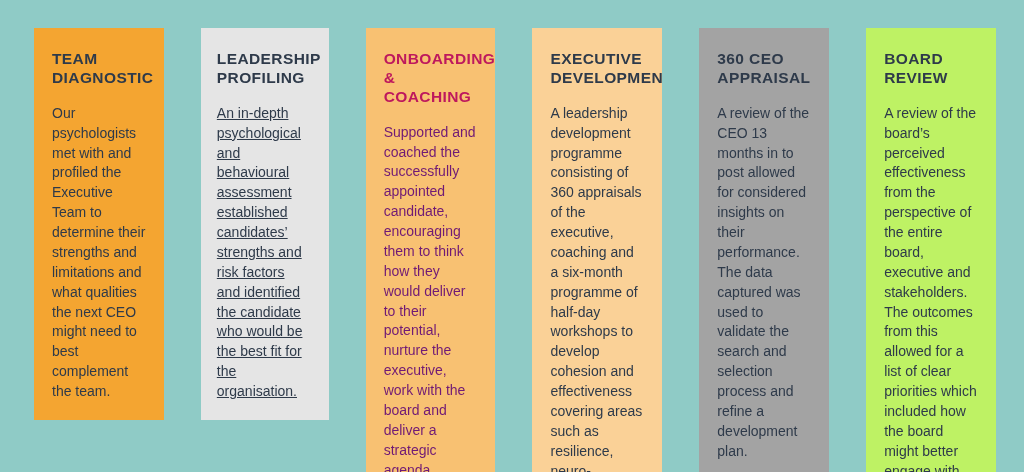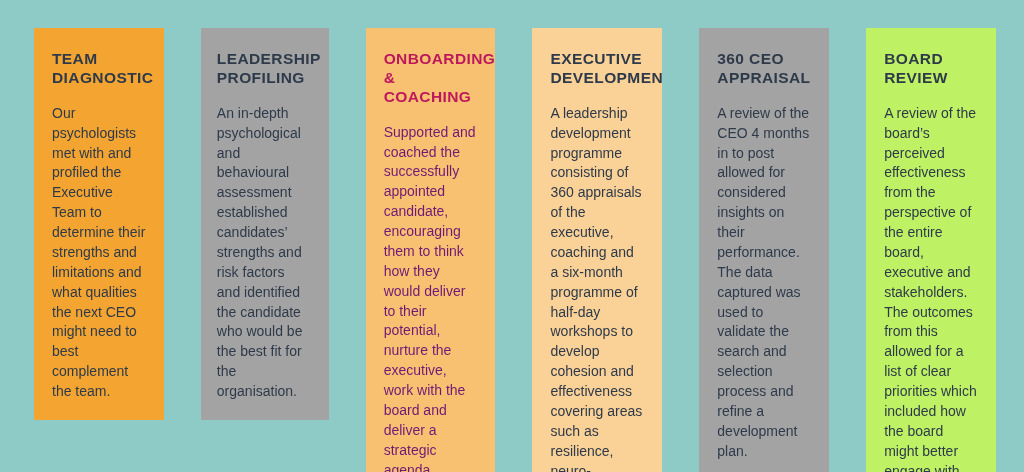--- a/index.html
+++ b/index.html
@@ -51,38 +51,38 @@
 </head>
 <body style="background: rgb(143, 203, 198);">
 
 <div class="board">
 
   <div class="card" style="background: rgb(244, 165, 49);">
     <h2 class="card-title" style="color: rgb(46, 58, 74);">TEAM DIAGNOSTIC</h2>
     <p class="card-body" style="color: rgb(46, 58, 74);">Our psychologists met with and profiled the Executive Team to determine their strengths and limitations and what qualities the next CEO might need to best complement the team.</p>
   </div>
 
-  <div class="card" style="background: #a3a3a3; padding-left: 16px;">
+  <div class="card" style="background: #e5e5e5; padding-left: 16px;">
     <h2 class="card-title" style="color: rgb(46, 58, 74);">LEADERSHIP PROFILING</h2>
-    <p class="card-body" style="color: rgb(46, 58, 74);">An in-depth psychological and behavioural assessment established candidates’ strengths and risk factors and identified the candidate who would be the best fit for the organisation.</p>
+    <p class="card-body" style="color: rgb(46, 58, 74); text-decoration: underline;">An in-depth psychological and behavioural assessment established candidates’ strengths and risk factors and identified the candidate who would be the best fit for the organisation.</p>
   </div>
 
   <div class="card" style="background: rgb(248, 193, 114);">
     <h2 class="card-title" style="color: #be185d;">ONBOARDING &amp; COACHING</h2>
     <p class="card-body" style="color: #701a75;">Supported and coached the successfully appointed candidate, encouraging them to think how they would deliver to their potential, nurture the executive, work with the board and deliver a strategic agenda.</p>
   </div>
 
   <div class="card" style="background: rgb(250, 209, 151);">
     <h2 class="card-title" style="color: rgb(46, 58, 74);">EXECUTIVE DEVELOPMENT</h2>
     <p class="card-body" style="color: rgb(46, 58, 74);">A leadership development programme consisting of 360 appraisals of the executive, coaching and a six-month programme of half-day workshops to develop cohesion and effectiveness covering areas such as resilience, neuro-leadership and matrix working.</p>
   </div>
 
   <div class="card" style="background: #a3a3a3;">
     <h2 class="card-title" style="color: rgb(46, 58, 74);">360 CEO APPRAISAL</h2>
-    <p class="card-body" style="color: rgb(46, 58, 74);">A review of the CEO 4 months in to post allowed for considered insights on their performance. The data captured was used to validate the search and selection process and refine a development plan.</p>
+    <p class="card-body" style="color: rgb(46, 58, 74);">A review of the CEO 13 months in to post allowed for considered insights on their performance. The data captured was used to validate the search and selection process and refine a development plan.</p>
   </div>
 
   <div class="card" style="background: #bef264;">
     <h2 class="card-title" style="color: rgb(46, 58, 74);">BOARD REVIEW</h2>
     <p class="card-body" style="color: rgb(46, 58, 74);"><span>A review of the board’s perceived effectiveness from the perspective of the entire board, executive and stakeholders. The outcomes from this allowed for a list of clear priorities which included how the board might better engage with the executive and local communities.</span></p>
   </div>
 
 </div>
 
 </body></html>

